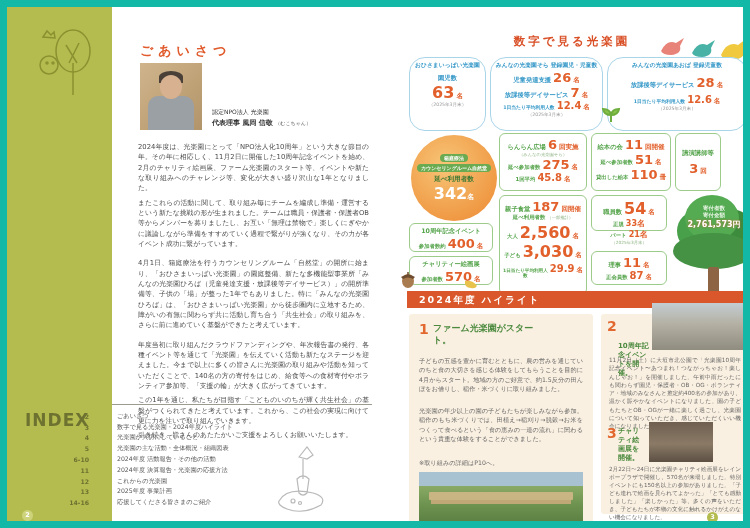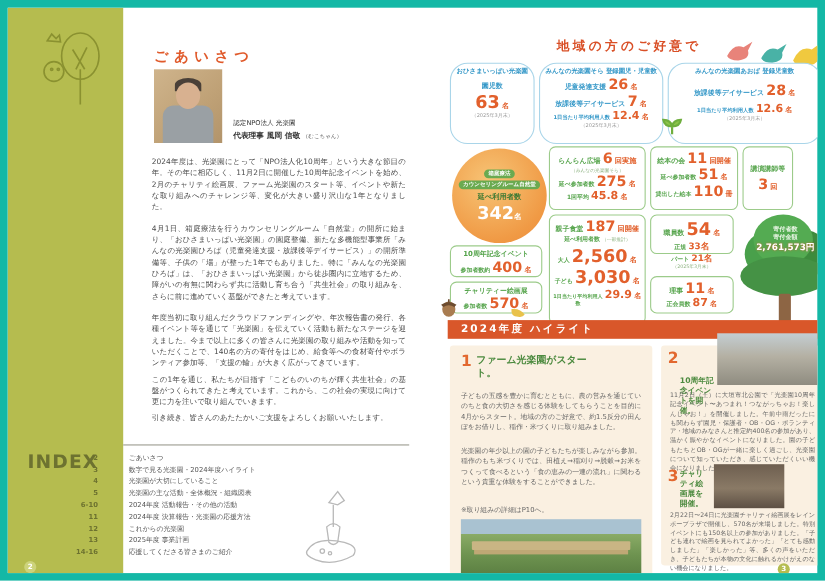--- a/index.html
+++ b/index.html
@@ -99,20 +99,21 @@
     <div class="p-hair"></div>
     <div class="p-head"></div>
   </div>
   <div class="abs cap1">認定NPO法人 光楽園</div>
   <div class="abs cap2">
     <span>代表理事 風岡 信敬</span>
     <span class="nick">（むこちゃん）</span>
   </div>
   <div class="abs body-text">
     <div>2024年度は、光楽園にとって「NPO法人化10周年」という大きな節目の年。その年に相応しく、11月2日に開催した10周年記念イベントを始め、2月のチャリティ絵画展、ファーム光楽園のスタート等、イベントや新たな取り組みへのチャレンジ等、変化が大きい盛り沢山な1年となりました。</div>
+    <div>またこれらの活動に関して、取り組み毎にチームを編成し準備・運営するという新たな挑戦の形が生まれました。チームは職員・保護者・保護者OB等からメンバーを募りましたし、お互い「無理は禁物で」楽しくにぎやかに議論しながら準備をすすめていく過程で繋がりが強くなり、その力が各イベント成功に繋がっています。</div>
     <div class="gap">4月1日、箱庭療法を行うカウンセリングルーム「自然堂」の開所に始まり、「おひさまいっぱい光楽園」の園庭整備、新たな多機能型事業所「みんなの光楽園ひろば（児童発達支援・放課後等デイサービス）」の開所準備等、子供の「場」が整った1年でもありました。特に「みんなの光楽園ひろば」は、「おひさまいっぱい光楽園」から徒歩圏内に立地するため、障がいの有無に関わらず共に活動し育ち合う「共生社会」の取り組みを、さらに前に進めていく基盤ができたと考えています。</div>
     <div class="gap">年度当初に取り組んだクラウドファンディングや、年次報告書の発行、各種イベント等を通じて「光楽園」を伝えていく活動も新たなステージを迎えました。今まで以上に多くの皆さんに光楽園の取り組みや活動を知っていただくことで、140名の方の寄付をはじめ、給食等への食材寄付やボランティア参加等、「支援の輪」が大きく広がってきています。</div>
     <div>この1年を通じ、私たちが目指す「こどものいのちが輝く共生社会」の基盤がつくられてきたと考えています。これから、この社会の実現に向けて更に力を注いで取り組んでいきます。</div>
     <div>引き続き、皆さんのあたたかいご支援をよろしくお願いいたします。</div>
   </div>
 
   <div class="abs rule"></div>
   <div class="abs index-title">INDEX</div>
   <div class="abs index-list" style="left:0;top:404px;">
     <div class="idx-row">
@@ -157,21 +158,21 @@
       <path d="M30 18 l8 -10 l6 8 l-6 4 z"></path>
       <path d="M34 20 L34 40"></path>
       <path d="M28 40 q6 -6 12 0 l-2 14 q-4 4 -8 0 z"></path>
       <path d="M10 62 q8 -14 34 -8 q14 4 8 12 q-18 10 -34 4 q-10 -4 -8 -8 z"></path>
       <circle cx="24" cy="62" r="2"></circle>
         <circle cx="31" cy="64" r="1.5"></circle>
     </g>
   </svg>
   <div class="abs page-badge badge-left">2</div>
 
-  <div class="abs num-title">地域の方のご好意で</div>
+  <div class="abs num-title">数字で見る光楽園</div>
   <svg class="abs" style="left:652px;top:26px;" width="92" height="32" viewBox="0 0 92 32">
     <path d="M2 18 Q8 6 17 10 L25 5 L21 13 Q23 21 12 22 Q4 22 2 18 Z" fill="#e8837a"></path>
     <path d="M33 20 Q39 8 48 12 L56 7 L52 15 Q54 23 43 24 Q35 24 33 20 Z" fill="#49b2a6"></path>
     <path d="M62 22 Q68 8 79 12 L90 4 L84 16 Q88 26 73 27 Q64 27 62 22 Z" fill="#f0c93f"></path>
   </svg>
 
   <div class="abs stat-box" style="left:402px;top:50px;width:77px;height:74px;">
     <div class="sb-title">おひさまいっぱい光楽園</div>
     <div class="sb-label" style="margin-top:4px;">園児数</div>
     <div class="statline">

